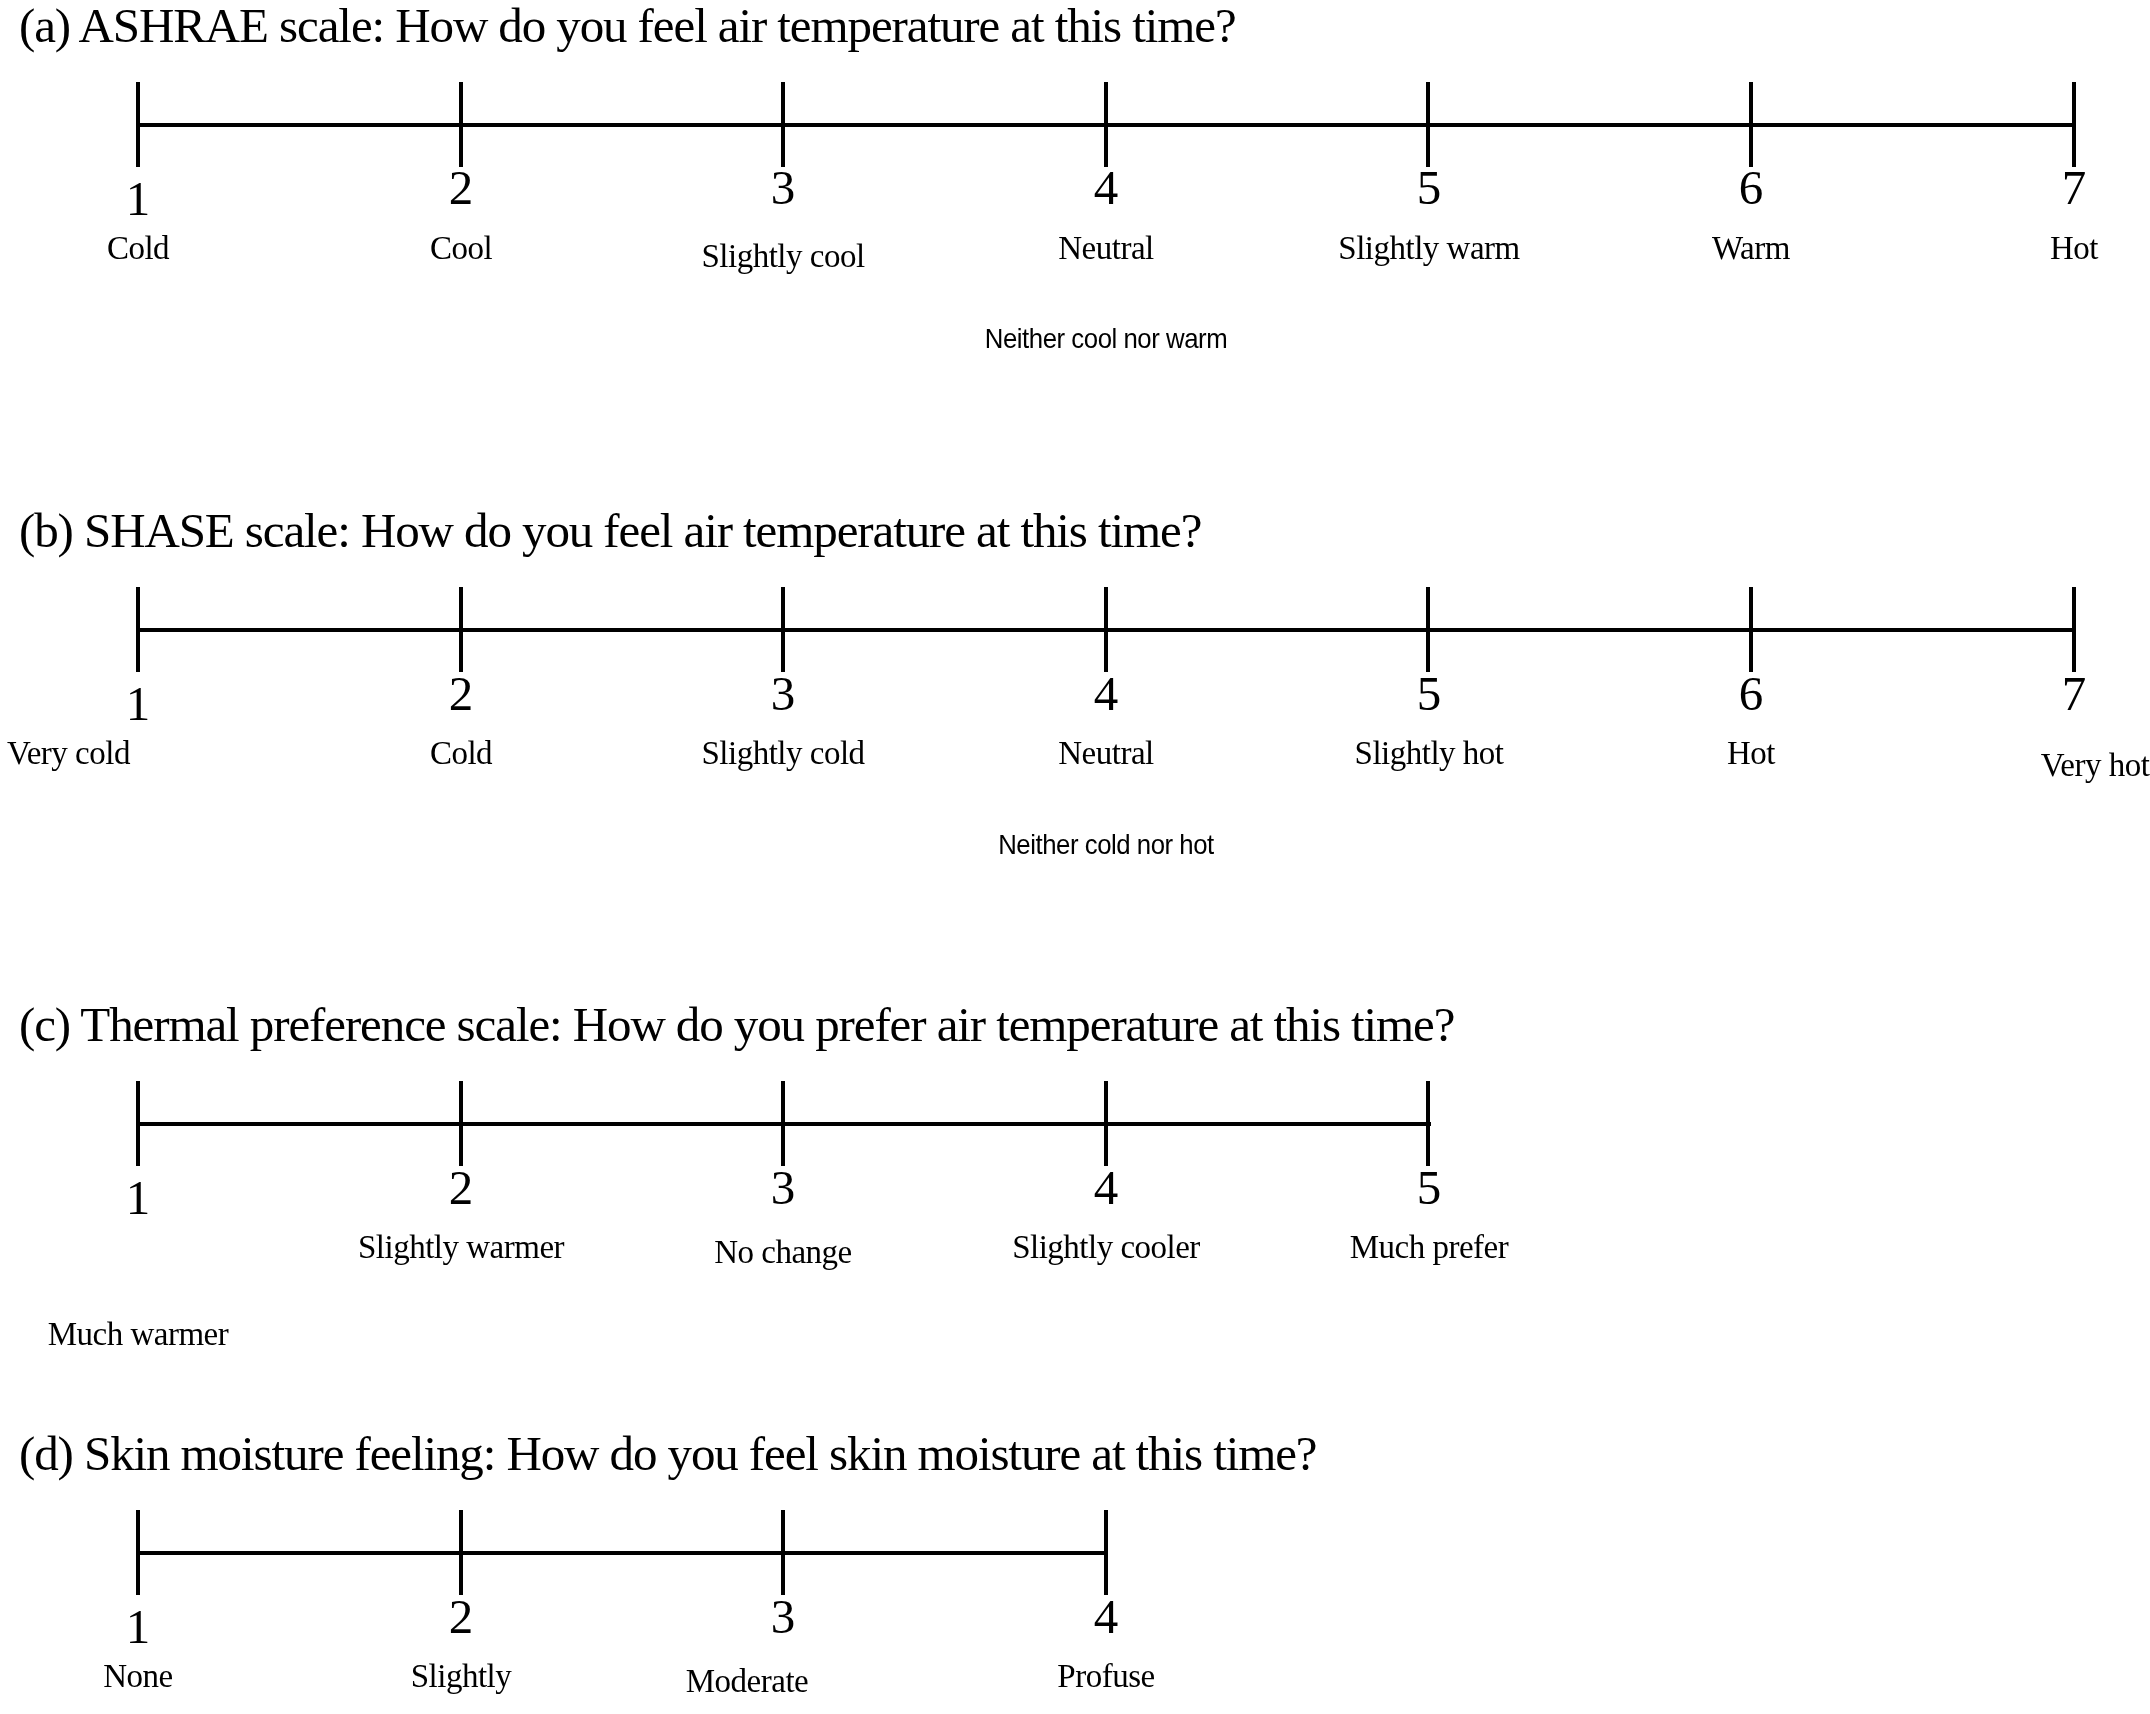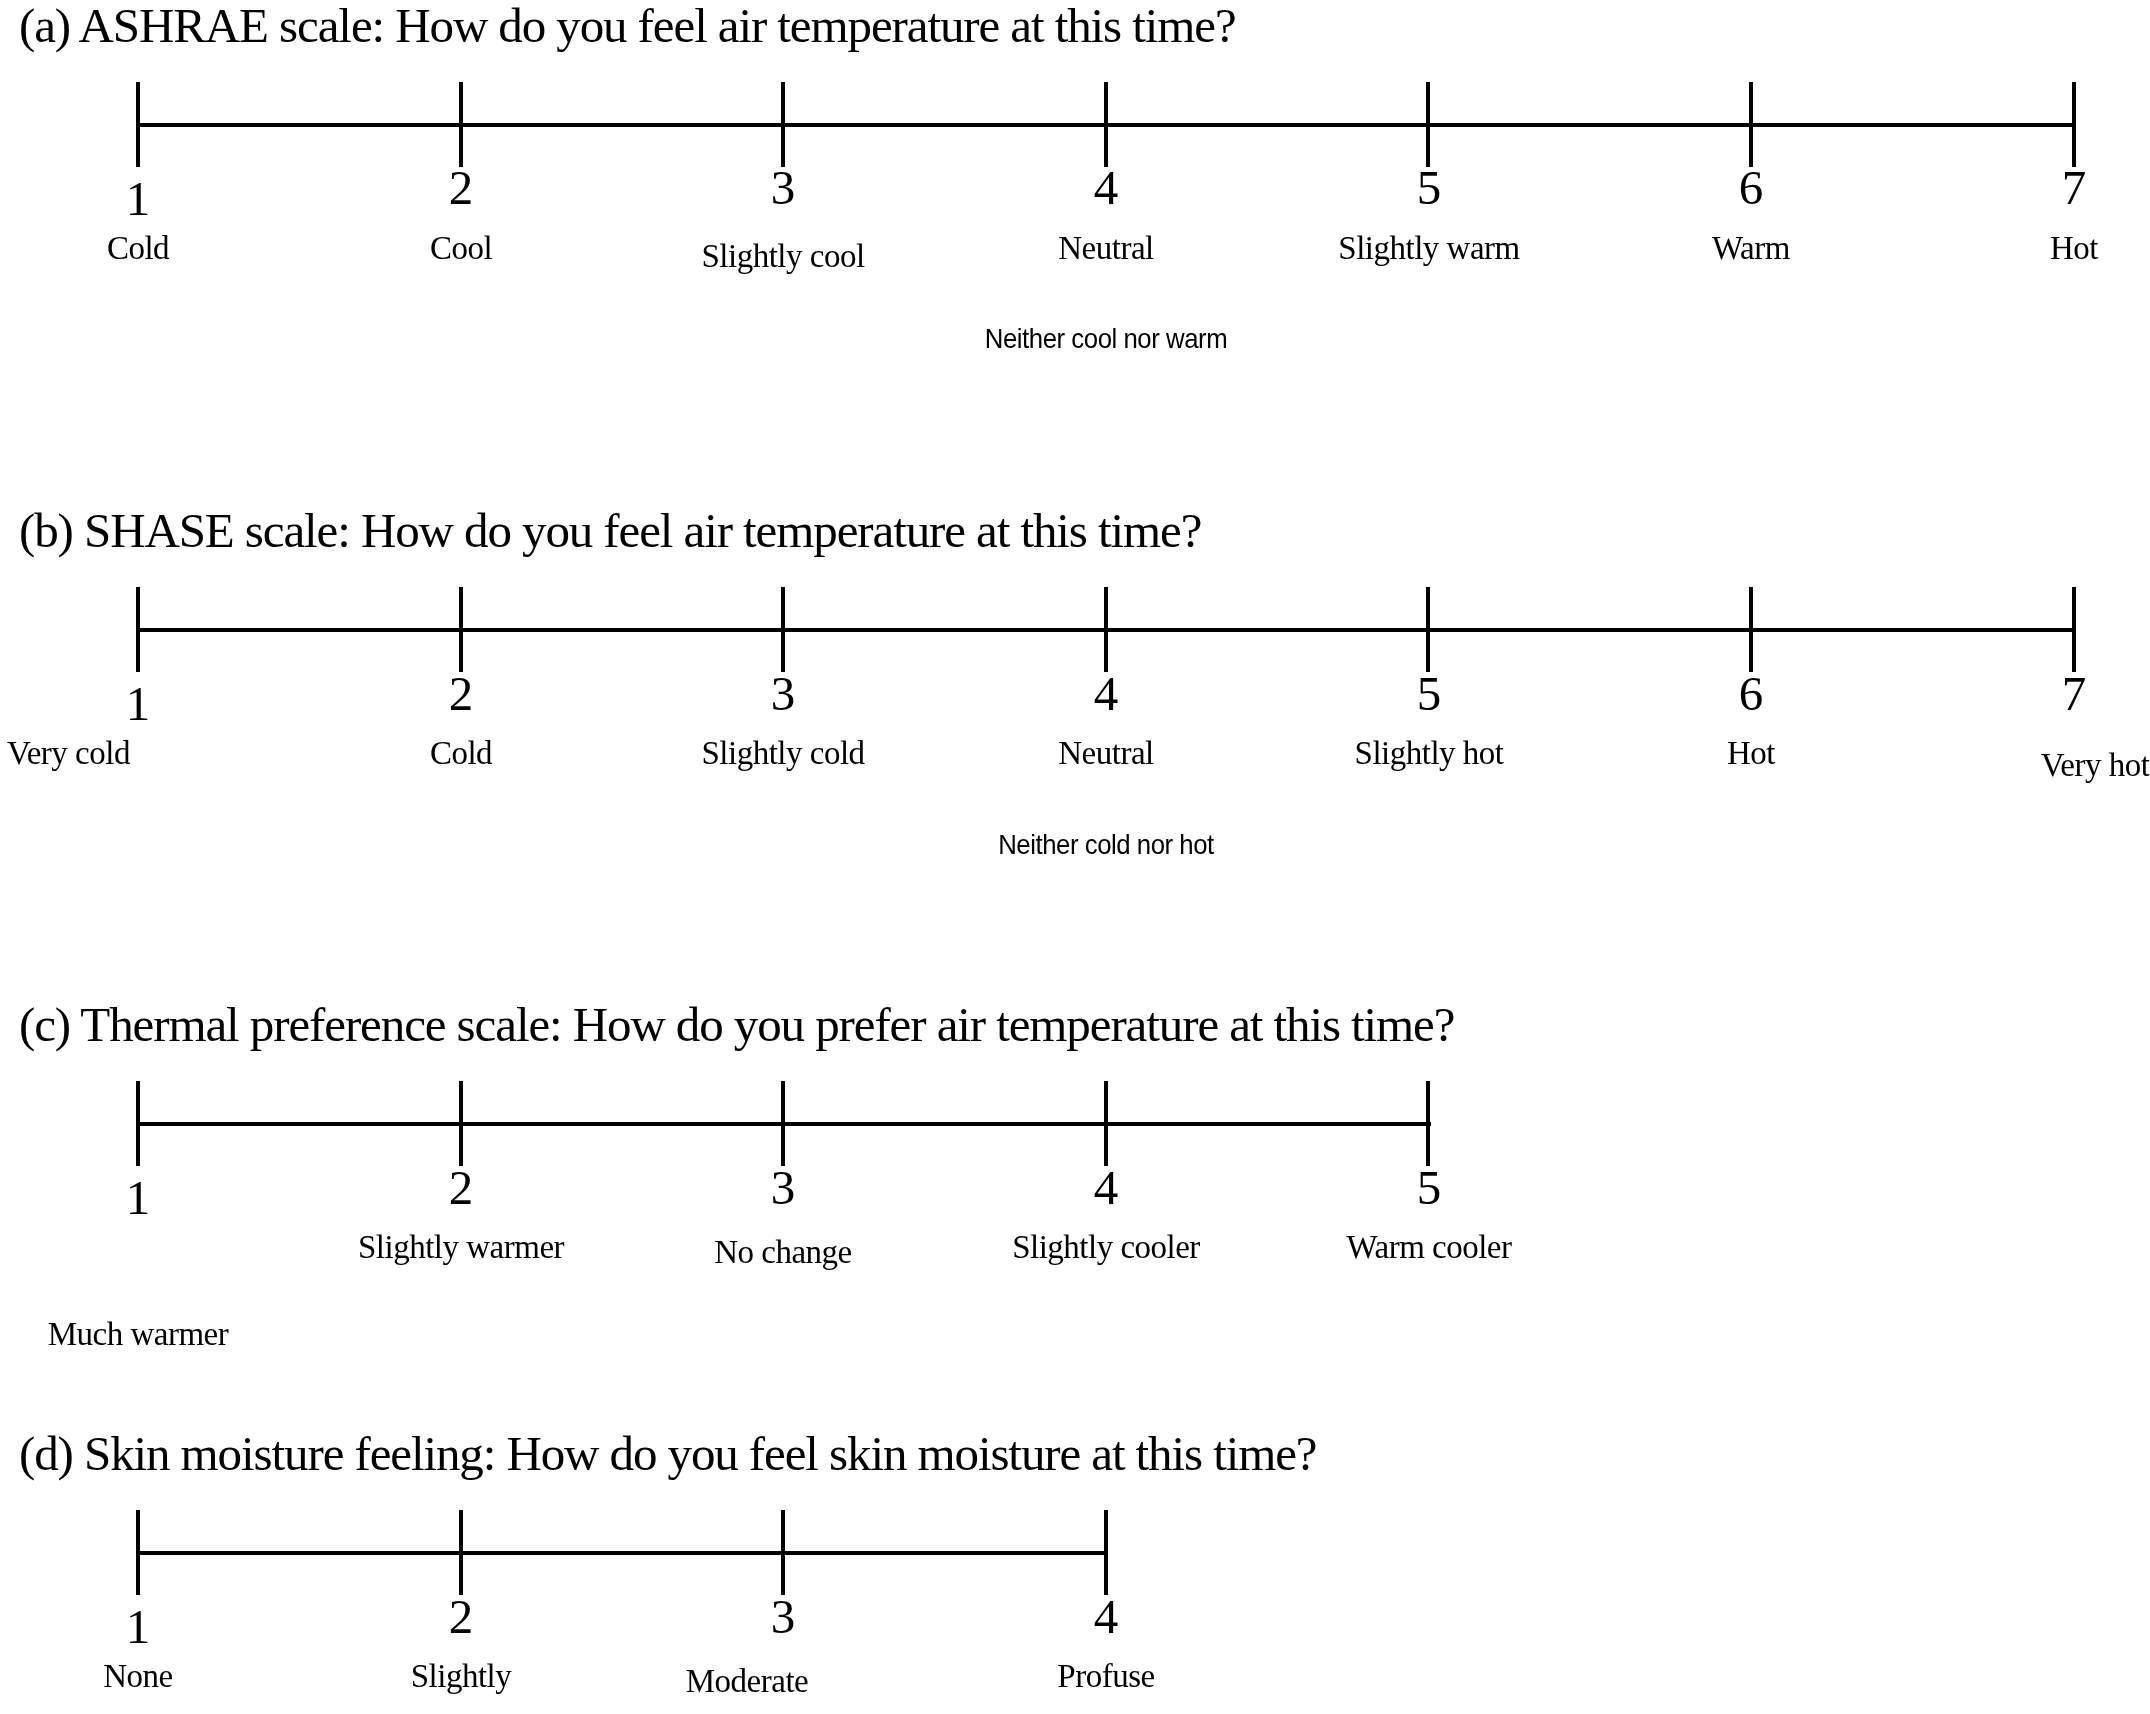--- a/index.html
+++ b/index.html
@@ -125,21 +125,21 @@
       <div class="point-number" style="left: 461px; top: 1163px;">2</div>
       <div class="point-label" style="top: 1231px; left: 461px;">Slightly warmer</div>
       <div class="tick-mark" style="left: 781px; top: 1081px;"></div>
       <div class="point-number" style="left: 783px; top: 1163px;">3</div>
       <div class="point-label" style="top: 1236px; left: 783px;">No change</div>
       <div class="tick-mark" style="left: 1104px; top: 1081px;"></div>
       <div class="point-number" style="left: 1106px; top: 1163px;">4</div>
       <div class="point-label" style="top: 1231px; left: 1106px;">Slightly cooler</div>
       <div class="tick-mark" style="left: 1426px; top: 1081px;"></div>
       <div class="point-number" style="left: 1429px; top: 1163px;">5</div>
-      <div class="point-label" style="top: 1231px; left: 1429px;">Warm cooler</div>
+      <div class="point-label" style="top: 1231px; left: 1429px;">Much prefer</div>
     </div>
   <div class="scale-section" id="scale-3">
       <div class="scale-title" style="top: 1429px;">(d) Skin moisture feeling: How do you feel skin moisture at this time?</div>
       <div class="axis-line" style="left: 136px; top: 1551px; width: 972px;"></div>
       <div class="tick-mark" style="left: 136px; top: 1510px;"></div>
       <div class="point-number" style="left: 138px; top: 1602px;">1</div>
       <div class="point-label" style="top: 1660px; left: 138px;">None</div>
       <div class="tick-mark" style="left: 459px; top: 1510px;"></div>
       <div class="point-number" style="left: 461px; top: 1592px;">2</div>
       <div class="point-label" style="top: 1660px; left: 461px;">Slightly</div>

